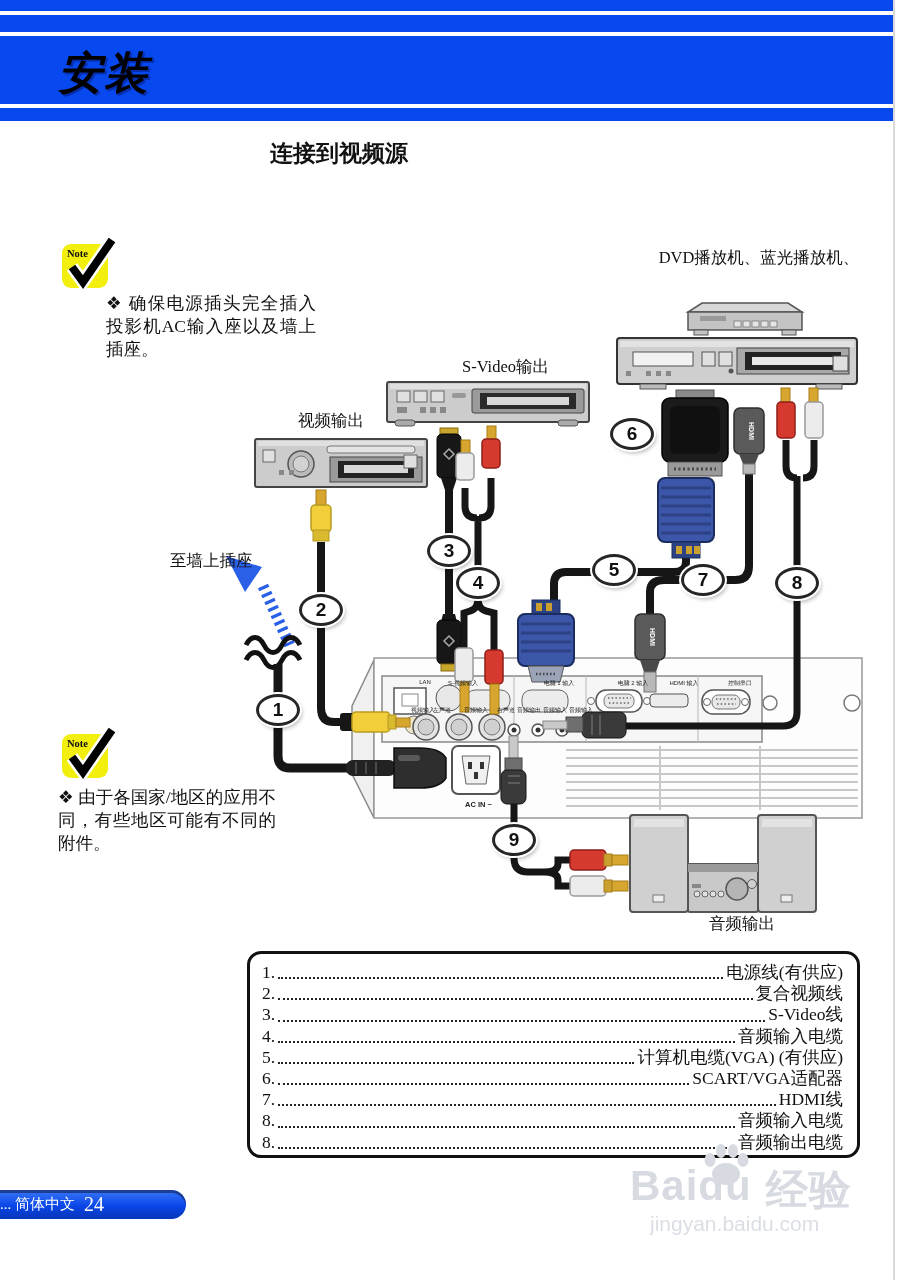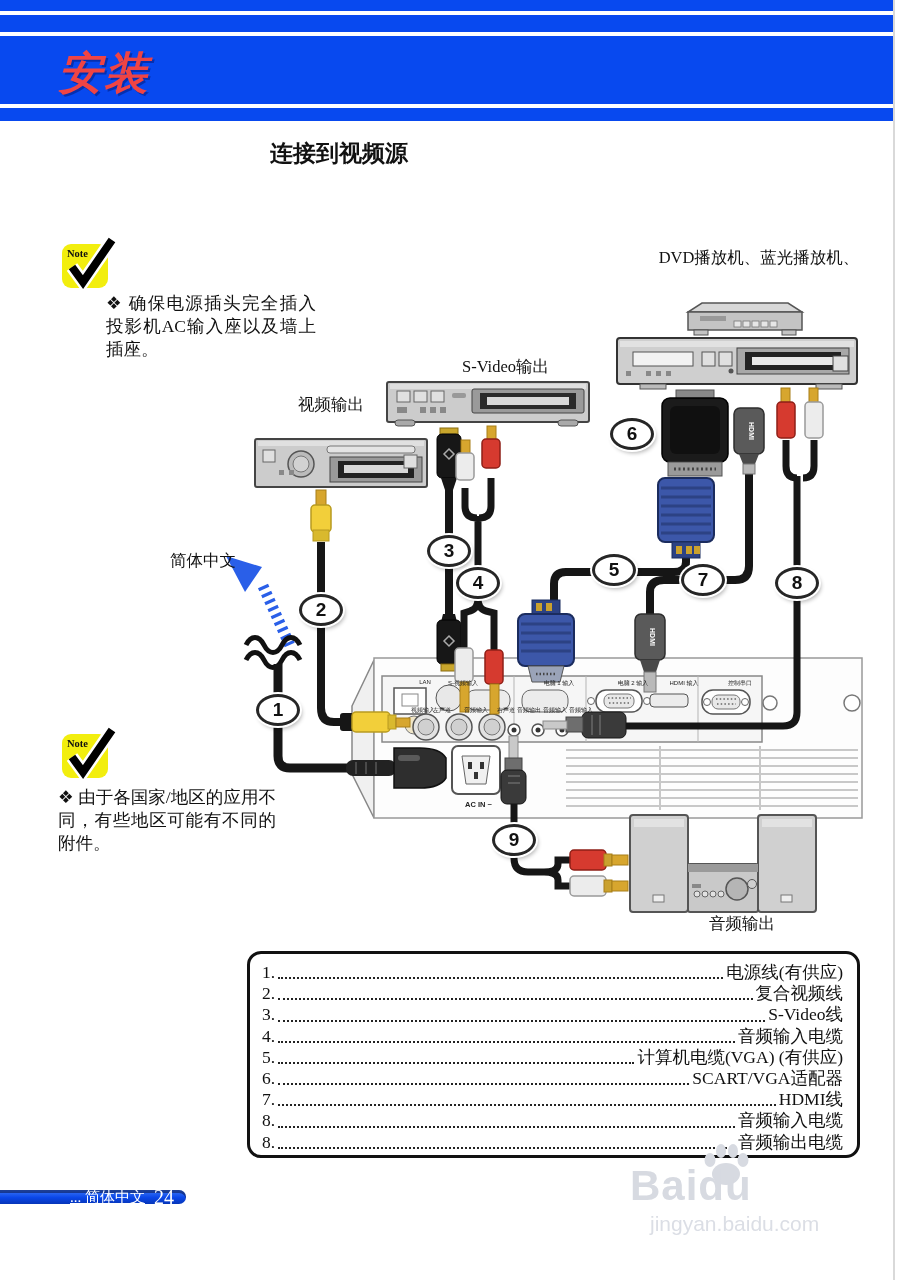--- a/index.html
+++ b/index.html
@@ -3,21 +3,21 @@
 <meta charset="utf-8">
 <style>
   * { margin:0; padding:0; box-sizing:border-box; }
   body { background:#fff; }
   .page { position:relative; width:902px; height:1280px; background:#fff; overflow:hidden;
           font-family:"Liberation Serif", serif; color:#111; }
   .abs { position:absolute; }
 
   
   .bar { position:absolute; left:0; width:893px; background:#0849ef; }
-  .hdr-title { position:absolute; left:58px; top:44px; color:#ef4444; font-style:italic; font-weight:bold;
+  .hdr-title { position:absolute; left:58px; top:44px; color:#000000; font-style:italic; font-weight:bold;
                font-size:44px; font-family:"Liberation Serif", serif; letter-spacing:2px;
                text-shadow:2px 2px 0 rgba(0,0,60,.35); }
   .edge-r { position:absolute; left:893px; top:0; width:2px; height:1280px; background:#d9d9d9; }
 
   .section-title { position:absolute; left:270px; top:138px; font-size:23px; font-weight:bold; }
 
   
   .note-ic { position:absolute; width:62px; height:56px; }
   .note-txt { position:absolute; font-size:17.5px; line-height:23px; text-align:justify; }
 
@@ -43,25 +43,25 @@
   .legend { position:absolute; left:247px; top:951px; width:613px; height:207px;
             border:3px solid #111; border-radius:14px; padding:8px 14px 6px 12px; background:#fff; }
   .lrow { display:flex; align-items:flex-end; font-size:17.5px; line-height:21.2px; }
   .leader { flex:1; border-bottom:2.2px dotted #222; margin:0 3px; transform:translateY(-4px); }
   .llabel { white-space:nowrap;text-align:center; }
 
   .hdmi-note { position:absolute; left:252px; top:1166px; font-size:17.5px; font-style:italic; }
   .hdmi-note sup { font-size:10px; }
 
   
-  .pill { position:absolute; left:0; top:1190px; width:186px; height:14px;
+  .pill { position:absolute; left:0; top:1190px; width:186px; height:29px;
           background:linear-gradient(180deg,#3a77f8 0%, #0a46e8 55%, #0636b8 100%);
           border-radius:0 16px 16px 0; box-shadow:inset 0 3px 0 rgba(0,0,30,.45);
-          display:flex; align-items:center; justify-content:flex-end; padding-right:12px; gap:9px;
-          color:#fff; z-index:40;text-decoration:underline; }
+          display:flex; align-items:center; padding-right:12px; gap:9px;
+          color:#fff; z-index:40; }
   .pill .lang { font-size:15px; }
   .pill .pnum { font-size:20px; }
 
   
   .wm { position:absolute; color:#d7dae1; z-index:35; font-family:"Liberation Sans", sans-serif; }
   .wm-brand { left:630px; top:1162px; font-size:42px; font-weight:bold; letter-spacing:1px;
               display:flex; gap:14px; }
   .wm-url { left:650px; top:1212px; font-size:21px; color:#dbdee5; }
   .wm-paw { left:700px; top:1142px; }
 </style>
@@ -393,22 +393,22 @@
       <rect x="604" y="880" width="8" height="12" fill="#caa12e" stroke="#a87f18"></rect>
       <rect x="612" y="881" width="16" height="10" fill="#d7a62e" stroke="#a87f18"></rect>
     </g>
   </svg>
 
   <div class="lbl-layer abs" style="left:0;top:0;width:902px;height:1280px;pointer-events:none;position:absolute;">
     <div class="dlabel center" style="left:608px;top:248px;width:274px;position:absolute;">
       <span style="display:block">DVD播放机、蓝光播放机、</span>
     </div>
     <div class="dlabel" style="left:448px;top:356px;position:absolute;">S-Video输出</div>
-    <div class="dlabel" style="left:284px;top:394px;position:absolute;">视频输出</div>
-    <div class="dlabel" style="left:156px;top:550px;position:absolute;">简体中文</div>
+    <div class="dlabel" style="left:284px;top:410px;position:absolute;">视频输出</div>
+    <div class="dlabel" style="left:156px;top:550px;position:absolute;">至墙上插座</div>
     <div class="dlabel center" style="left:666px;top:914px;width:124px;position:absolute;">音频输出</div>
     <div class="acin" style="left:451px;top:800px;">AC IN ~</div>
 
     <span class="plabel" style="left:398px;top:679px;width:26px;">LAN</span>
     <span class="plabel" style="left:426px;top:679px;width:46px;">S-视频输入</span>
     <span class="plabel" style="left:520px;top:679px;width:50px;">电脑 1 输入</span>
     <span class="plabel" style="left:594px;top:679px;width:50px;">电脑 2 输入</span>
     <span class="plabel" style="left:648px;top:679px;width:44px;">HDMI 输入</span>
     <span class="plabel" style="left:702px;top:679px;width:48px;">控制串口</span>
 
@@ -489,16 +489,17 @@
     <svg width="52" height="46" viewBox="0 0 52 46">
       <ellipse cx="26" cy="32" rx="14" ry="11" fill="#d7dae1"></ellipse>
       <ellipse cx="10" cy="18" rx="5.5" ry="7" fill="#d7dae1"></ellipse>
       <ellipse cx="21" cy="9" rx="5" ry="7" fill="#d7dae1"></ellipse>
       <ellipse cx="33" cy="9" rx="5" ry="7" fill="#d7dae1"></ellipse>
       <ellipse cx="43" cy="18" rx="5.5" ry="7" fill="#d7dae1"></ellipse>
     </svg>
   </div>
   <div class="wm wm-brand">
     <span>Baidu</span>
+    <span>经验</span>
   </div>
   <div class="wm wm-url">jingyan.baidu.com</div>
 
 </div>
 
 </body></html>

